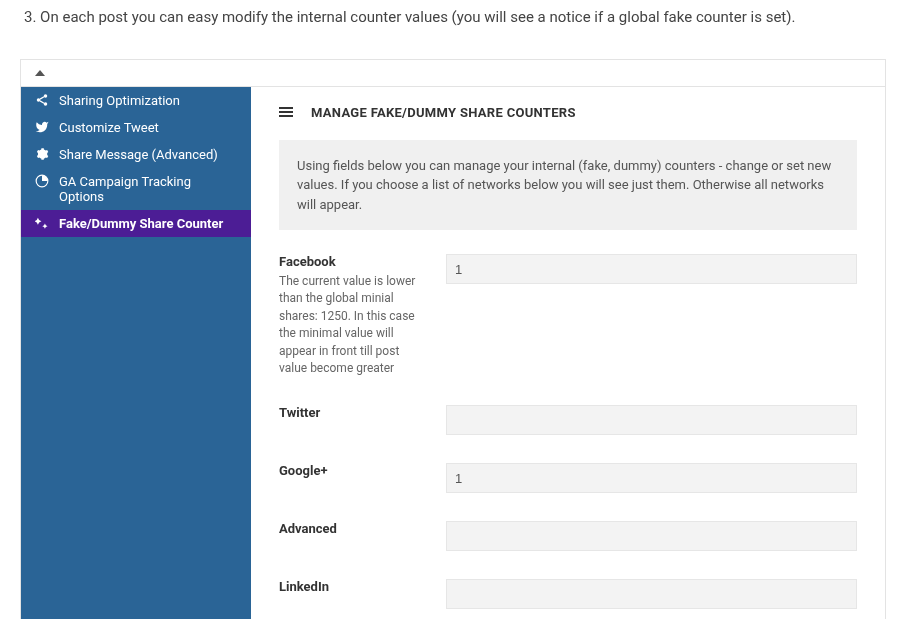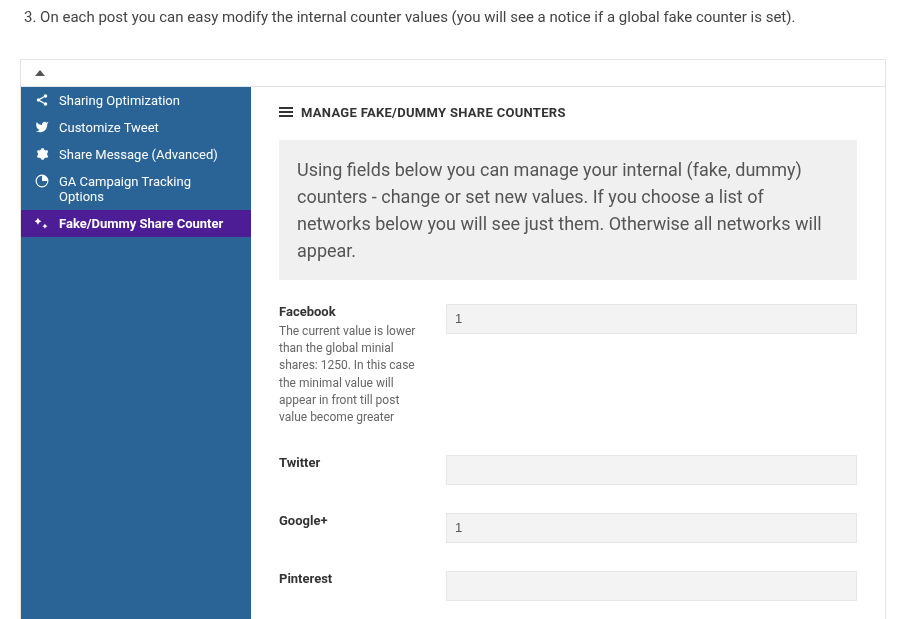--- a/index.html
+++ b/index.html
@@ -74,21 +74,21 @@
     }
     .sidebar-icon svg { width: 14px; height: 14px; fill: #fff; }
     .main {
       flex: 1;
       padding: 18px 28px 18px 28px;
       background: #fff;
     }
     .section-header {
       display: flex;
       align-items: center;
-      gap: 8px;
+      gap: 18px;
       margin-bottom: 20px;
     }
     .hamburger {
       display: inline-block;
       width: 14px;
     }
     .hamburger span {
       display: block;
       height: 2px;
       background: #333;
@@ -97,21 +97,21 @@
     .section-title {
       font-weight: 700;
       letter-spacing: 0.3px;
       color: #333;
       font-size: 13px;
     }
     .info-box {
       background: #f0f0f0;
       color: #555;
       padding: 16px 18px;
-      font-size: 18px;
+      font-size: 13px;
       line-height: 1.5;
       margin-bottom: 24px;
     }
     .fields { }
     .field-row {
       display: flex;
       gap: 22px;
       margin-bottom: 28px;
     }
     .field-label-col {
@@ -245,21 +245,21 @@
             <div class="field-label-col">
               <div class="field-label">Google+</div>
             </div>
             <div class="field-input-col">
               <input class="field-input" type="text" value="1" style="">
             </div>
           </div>
 
           <div class="field-row">
             <div class="field-label-col">
-              <div class="field-label">Pinterest</div>
+              <div class="field-label">Advanced</div>
             </div>
             <div class="field-input-col">
               <input class="field-input" type="text" value="" style="">
             </div>
           </div>
 
           <div class="field-row">
             <div class="field-label-col">
               <div class="field-label">LinkedIn</div>
             </div>

